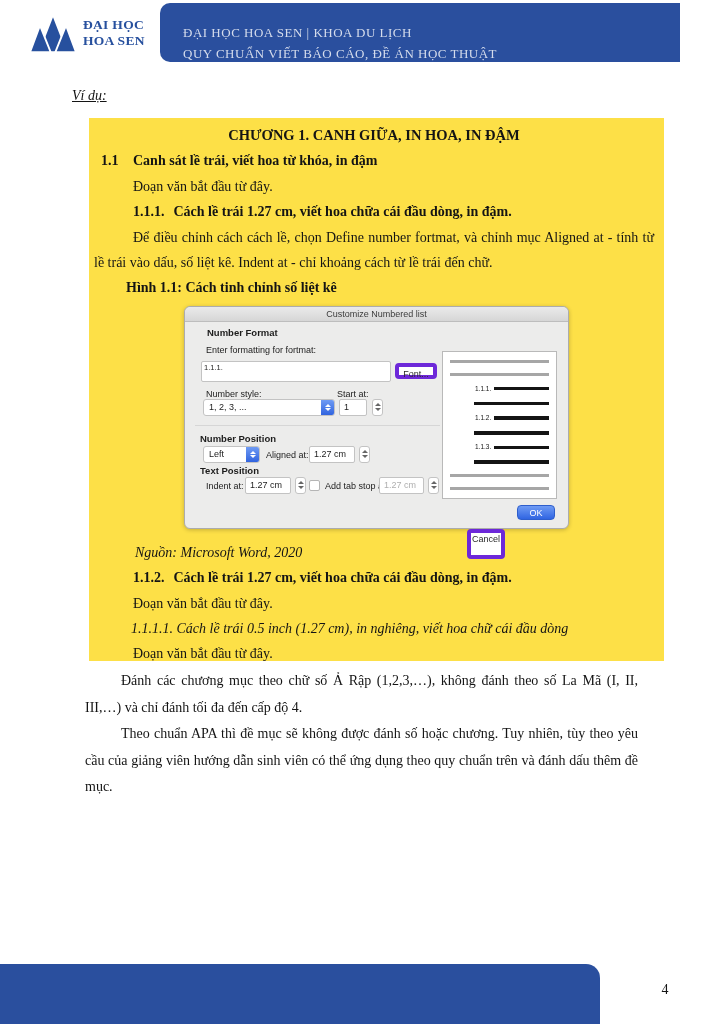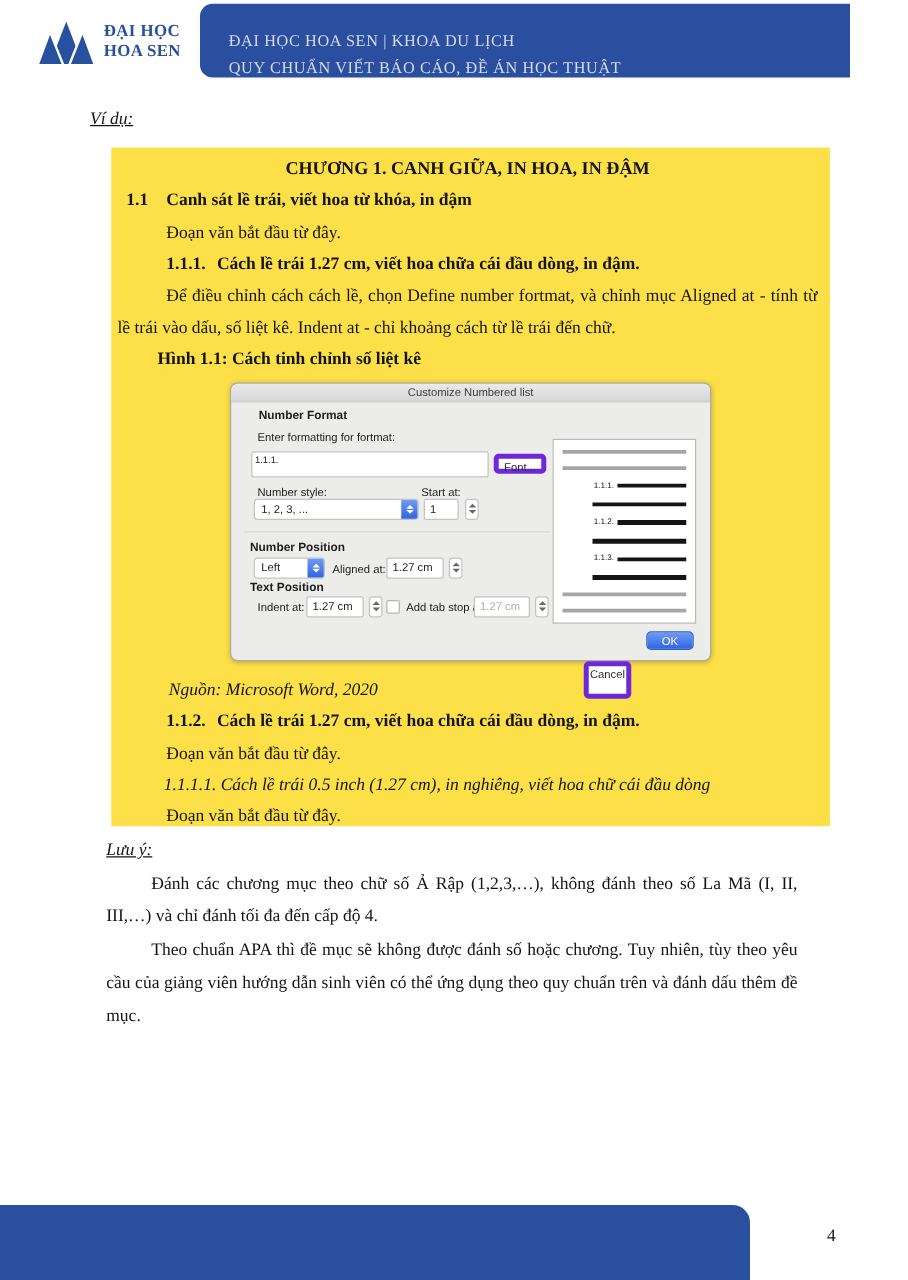--- a/index.html
+++ b/index.html
@@ -211,21 +211,20 @@
     <div class="exline source">Nguồn: Microsoft Word, 2020</div>
     <div class="exline ind hnum">
       <span class="num">1.1.2.</span><span>Cách lề trái 1.27 cm, viết hoa chữa cái đầu dòng, in đậm.</span>
     </div>
     <div class="exline ind">Đoạn văn bắt đầu từ đây.</div>
     <div class="exline h1111">1.1.1.1. Cách lề trái 0.5 inch (1.27 cm), in nghiêng, viết hoa chữ cái đầu dòng</div>
     <div class="exline ind">Đoạn văn bắt đầu từ đây.</div>
   </div>
 
   <div class="notes">
-    <div class="luu-y-line">Lưu ý:</div>
     <p>Đánh các chương mục theo chữ số Ả Rập (1,2,3,…), không đánh theo số La Mã (I, II, III,…) và chỉ đánh tối đa đến cấp độ 4.</p>
     <p>Theo chuẩn APA thì đề mục sẽ không được đánh số hoặc chương. Tuy nhiên, tùy theo yêu cầu của giảng viên hướng dẫn sinh viên có thể ứng dụng theo quy chuẩn trên và đánh dấu thêm đề mục.</p>
   </div>
 
   <div class="footer-bar"></div>
   <div class="page-number">4</div>
 
 </div>
 
 </body></html>

